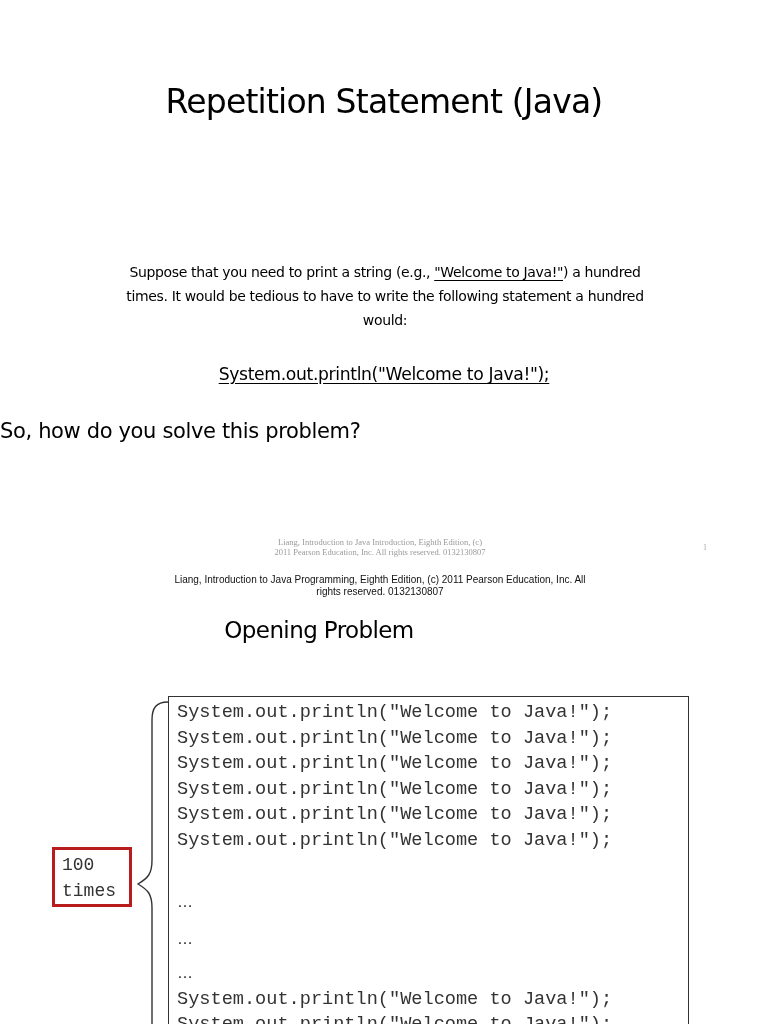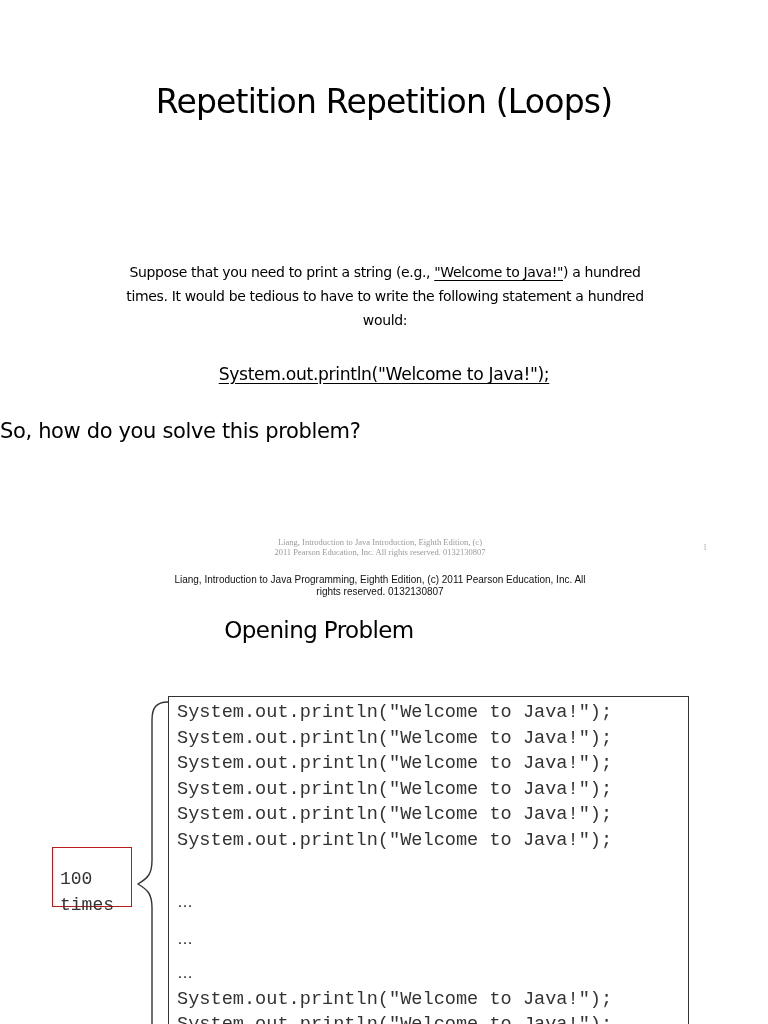--- a/index.html
+++ b/index.html
@@ -103,38 +103,38 @@
       left: 8px;
       font-family: "Liberation Sans", sans-serif;
       font-size: 16px;
       line-height: 20px;
       color: #222;
       letter-spacing: 0px;
     }
     .times-box {
       left: 52px; top: 847px;
       width: 80px; height: 60px;
-      border: 1px solid #b91c1c;
+      border: 3px solid #b91c1c;
       box-sizing: border-box;
       font-family: "Liberation Mono", monospace;
       font-size: 18px;
       line-height: 26px;
       color: #333;
-      padding: 18px 0 0 7px;
+      padding: 2px 0 0 7px;
       white-space: pre-line;
     }
     .brace {
       left: 134px; top: 700px;
       width: 36px; height: 324px;
     }
   </style>
 </head>
 <body>
 
-<div class="abs slide1-title">Repetition Repetition (Loops)</div>
+<div class="abs slide1-title">Repetition Statement (Java)</div>
 
 <div class="abs slide1-body">
   <div>
     <span>Suppose that you need to print a string (e.g., </span><span class="u">"Welcome to Java!"</span><span>) a hundred</span>
   </div>
   <div>times. It would be tedious to have to write the following statement a hundred</div>
   <div>would:</div>
 </div>
 
 <div class="abs slide1-code">

